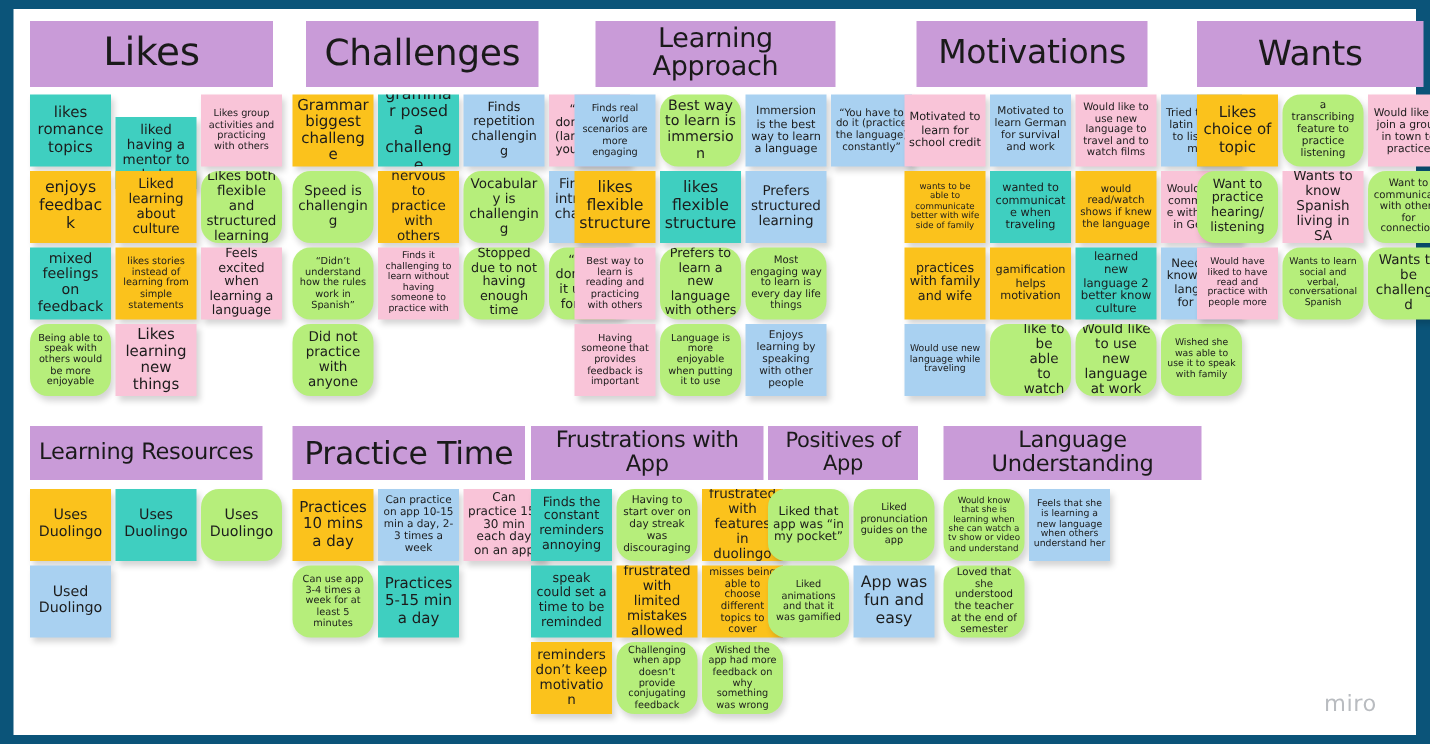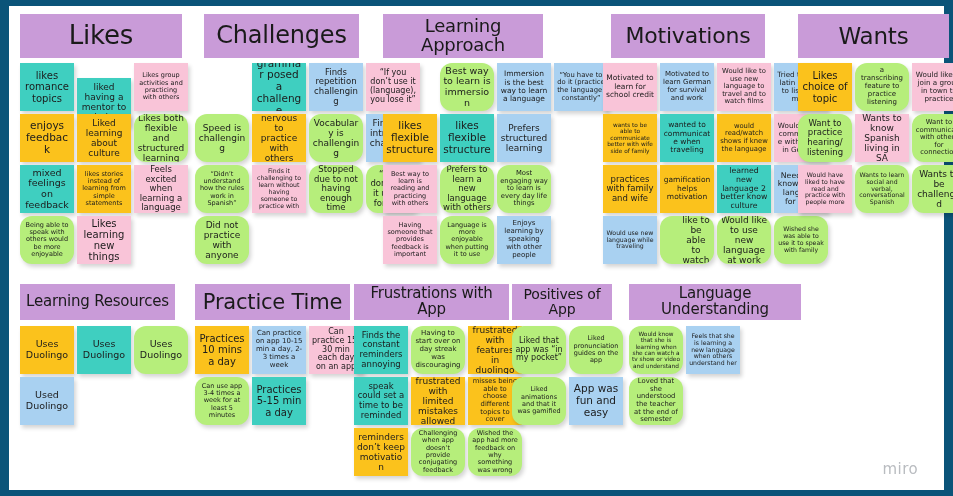--- a/index.html
+++ b/index.html
@@ -108,20 +108,23 @@
         </div>
       <div class="note c-pink" style="left:57px; top:153px; width:54px; height:48px; font-size:10px;">
           <span>Likes learning new things</span>
         </div>
     </div>
   </div>
 
   <div class="section" style="left:186px; top:8px; width:228px;">
     <div class="section-header" style="width:155px; height:44px; font-size:24px; margin-left:9px;">Challenges</div>
     <div class="notes" style="width:228px; height:210px; margin-top:5px;">
+      <div class="note c-yellow" style="left:0px;  top:0px;   width:54px; height:48px; font-size:10px;">
+          <span>Grammar biggest challenge</span>
+        </div>
       <div class="note c-teal" style="left:57px; top:0px;   width:54px; height:48px; font-size:10.5px;">
           <span>grammar posed a challenge</span>
         </div>
       <div class="note c-blue" style="left:114px;top:0px;   width:54px; height:48px; font-size:8.5px;">
           <span>Finds repetition challenging</span>
         </div>
       <div class="note c-pink" style="left:171px;top:0px;   width:54px; height:48px; font-size:8px;">
           <span>“If you don’t use it (language), you lose it”</span>
         </div>
       <div class="note c-green" style="left:0px;  top:51px;  width:54px; height:48px; font-size:9px;">
@@ -148,22 +151,25 @@
       <div class="note c-green" style="left:171px;top:102px; width:54px; height:48px; font-size:8.5px;">
           <span>“If you don’t keep it up, you forget it”</span>
         </div>
       <div class="note c-green" style="left:0px;  top:153px; width:54px; height:48px; font-size:9px;">
           <span>Did not practice with anyone</span>
         </div>
     </div>
   </div>
 
   <div class="section" style="left:374px; top:8px; width:230px;">
-    <div class="section-header" style="width:160px; height:44px; font-size:18px; ">Learning Approach</div>
+    <div class="section-header" style="width:160px; height:44px; font-size:18px; margin-left:14px;">Learning Approach</div>
     <div class="notes" style="width:230px; height:210px; margin-top:5px;">
+      <div class="note c-blue" style="left:0px;  top:0px;   width:54px; height:48px; font-size:6.5px;">
+          <span>Finds real world scenarios are more engaging</span>
+        </div>
       <div class="note c-green" style="left:57px; top:0px;   width:54px; height:48px; font-size:9.5px;">
           <span>Best way to learn is immersion</span>
         </div>
       <div class="note c-blue" style="left:114px;top:0px;   width:54px; height:48px; font-size:7.5px;">
           <span>Immersion is the best way to learn a language</span>
         </div>
       <div class="note c-blue" style="left:171px;top:0px;   width:54px; height:48px; font-size:6.8px;">
           <span>“You have to do it (practice the language) constantly”</span>
         </div>
       <div class="note c-yellow" style="left:0px;  top:51px;  width:54px; height:48px; font-size:10.5px;">

